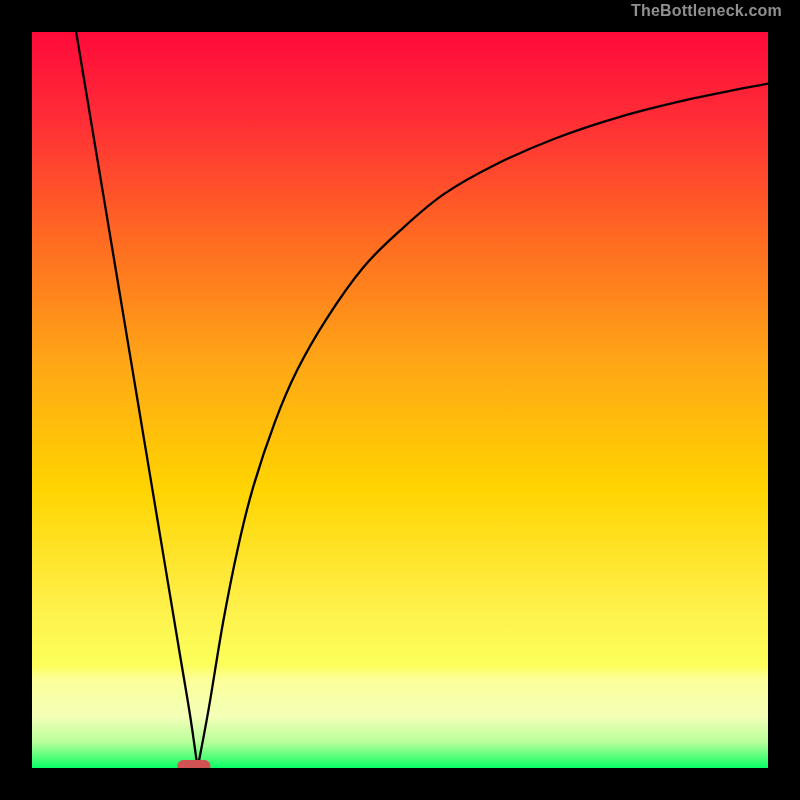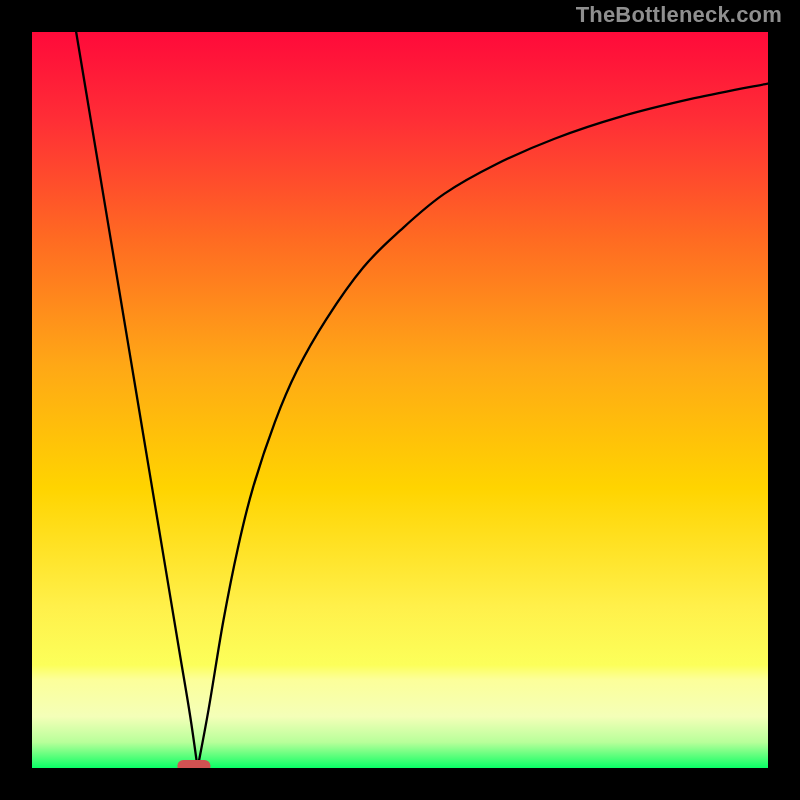--- a/index.html
+++ b/index.html
@@ -14,21 +14,21 @@
     position: relative;
     width: 800px;
     height: 800px;
     background: #000;
   }
   .watermark {
     position: absolute;
     top: 2px;
     right: 18px;
     font-family: Arial, Helvetica, sans-serif;
-    font-size: 22px;
+    font-size: 16px;
     font-weight: 600;
     color: #8f8f8f;
     letter-spacing: 0.2px;
     z-index: 20;
     text-align: center;
   }
   .plot-wrap {
     position: absolute;
     left: 32px;
     top: 32px;

